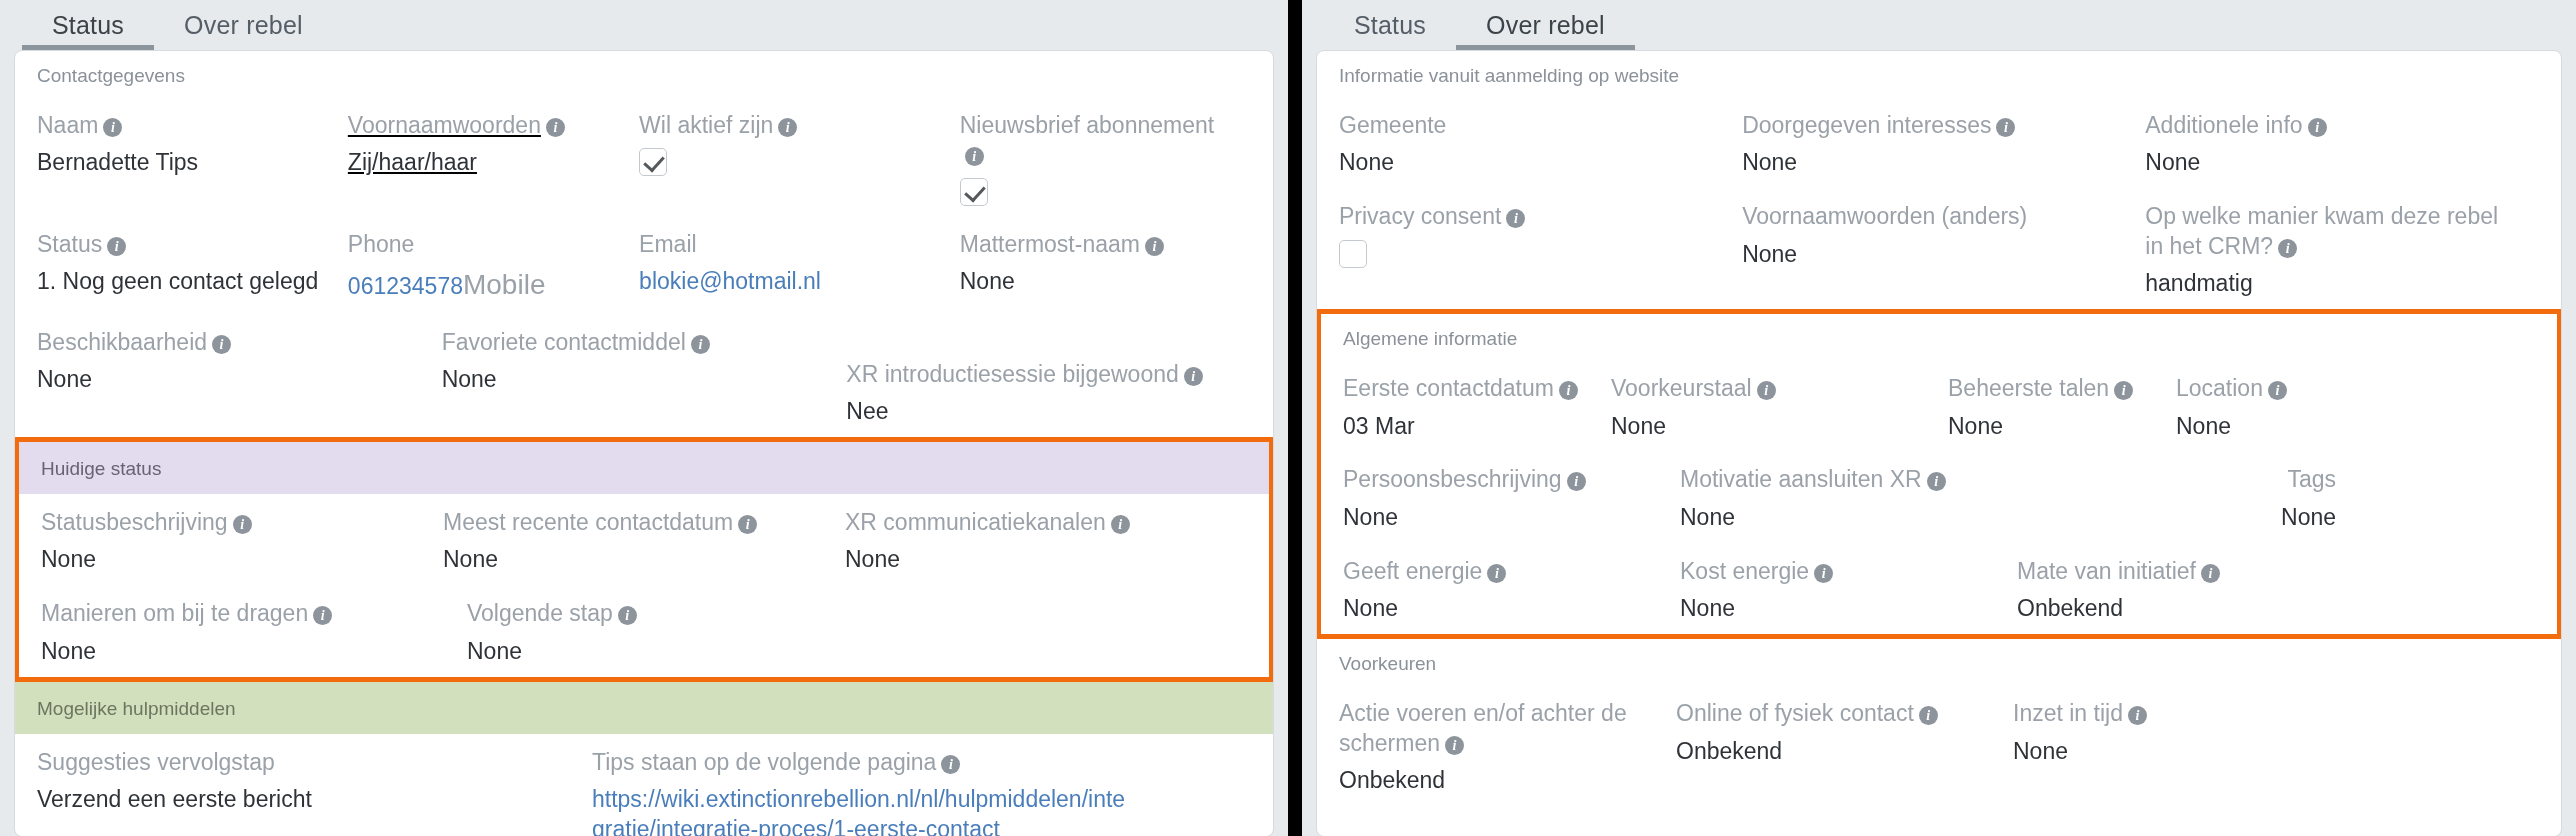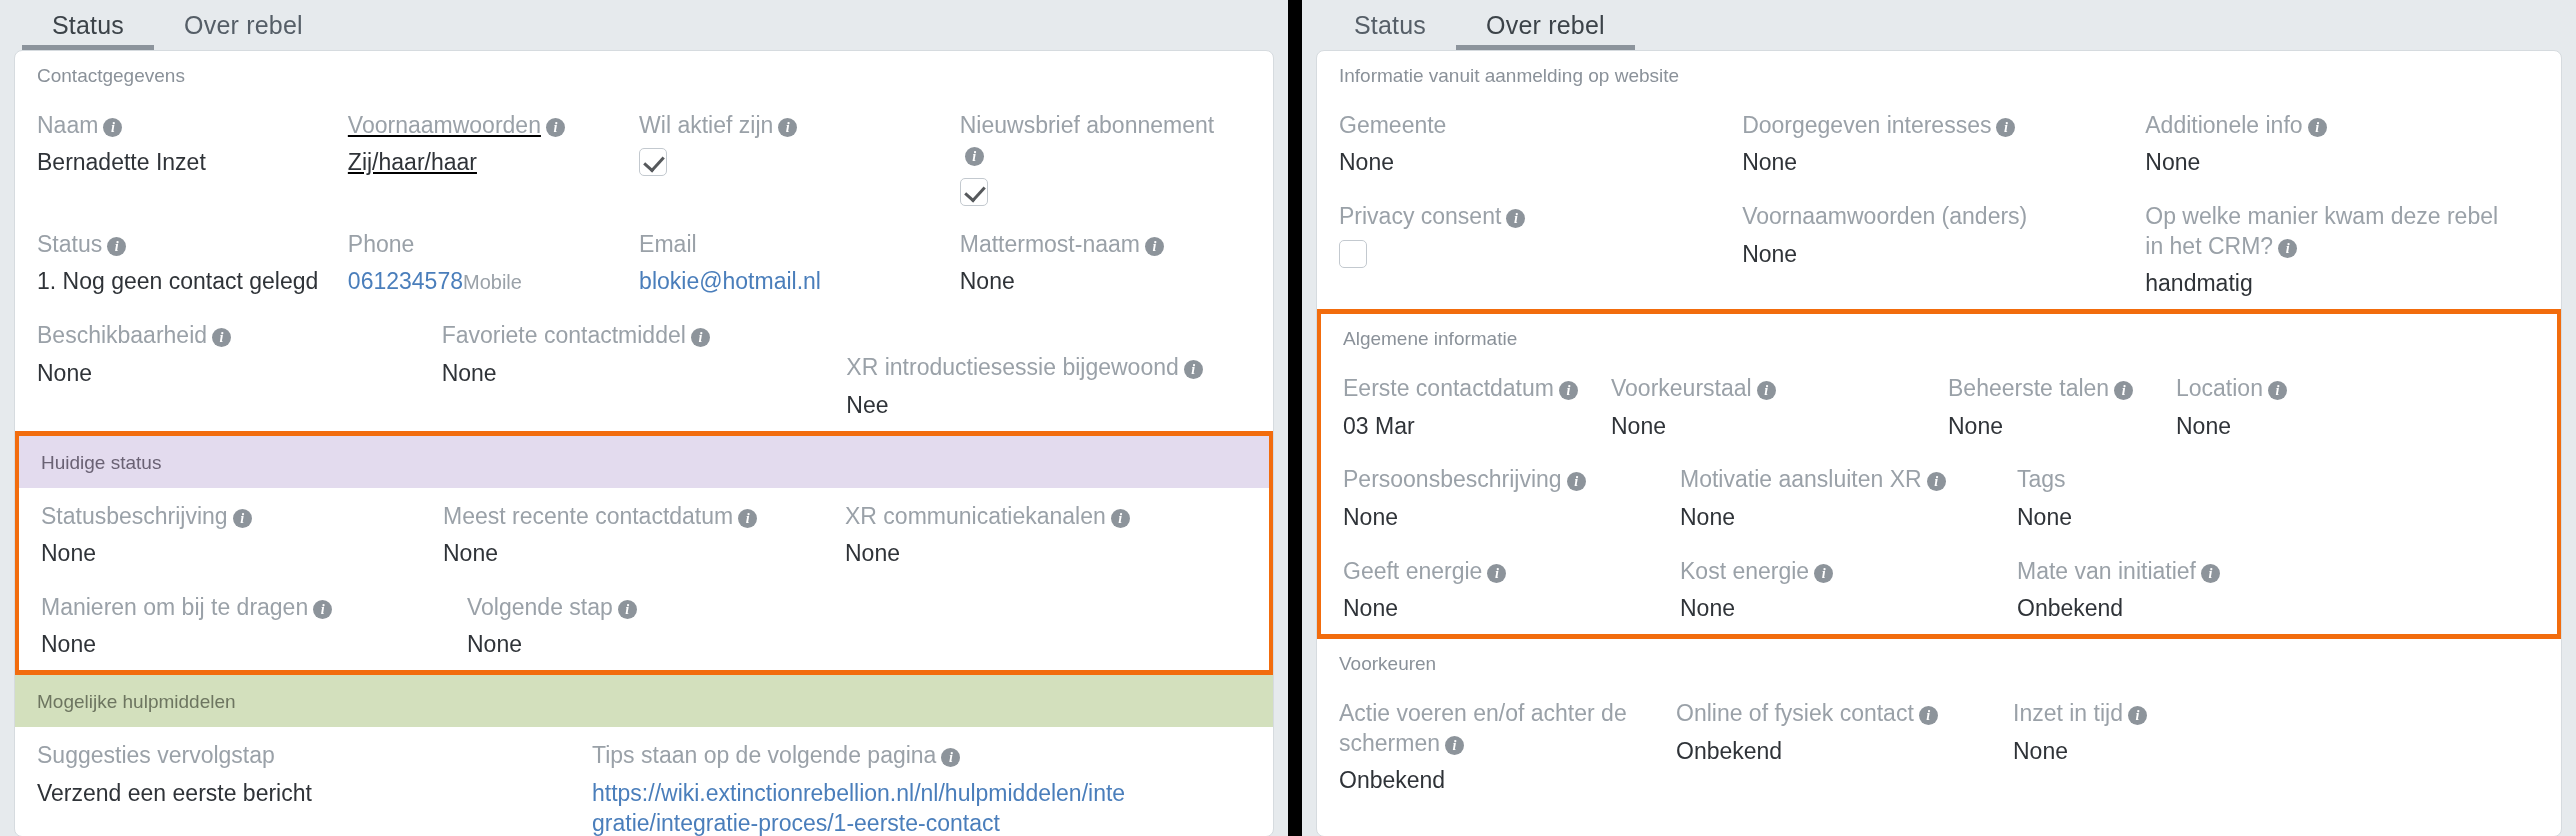--- a/index.html
+++ b/index.html
@@ -56,21 +56,21 @@
   .fld { padding-right: 18px; }
   .lbl {
     font-size: 23px; color: #9aa1a8; font-weight: 400;
     line-height: 1.28; display: block; margin-bottom: 8px;
   }
   .val {
     font-size: 23px; color: #2f3338; line-height: 1.3;
     word-break: break-word;
   }
   .val.link { color: #4a7ebb; }
-  .val.sub { color: #9aa1a8; font-size: 20px; }
+  .val.sub { color: #9aa1a8; font-size: 28px; }
   .val-wrap { display: block; }
 
   
   .info {
     display: inline-block; width: 19px; height: 19px;
     border-radius: 50%; background: #8d949b; color: #ffffff;
     font-size: 14px; line-height: 19px; text-align: center;
     font-family: "Liberation Serif", serif; font-style: italic;
     font-weight: bold; vertical-align: 1px; margin-left: 5px;
   }
@@ -99,21 +99,21 @@
         <div class="tab active">Status</div>
         <div class="tab">Over rebel</div>
       </div>
       <div class="card">
         <div>
           <div class="sect-title">Contactgegevens</div>
           <div class="rows">
             <div class="row">
               <div class="fld" style="width: 317px;">
                 <span class="lbl">Naam<span class="info">i</span></span>
-                <span class="val val-wrap">Bernadette Inzet</span>
+                <span class="val val-wrap">Bernadette Tips</span>
               </div>
               <div class="fld" style="width: 297px; text-decoration: underline;">
                 <span class="lbl">Voornaamwoorden<span class="info">i</span></span>
                 <span class="val val-wrap">Zij/haar/haar</span>
               </div>
               <div class="fld" style="width: 327px;"><span class="lbl">Wil aktief zijn<span class="info">i</span></span><span class="cbx checked"></span></div>
               <div class="fld" style="width: 297px;"><span class="lbl">Nieuwsbrief abonnement<span class="info">i</span></span><span class="cbx checked"></span></div>
             </div>
             <div class="row">
               <div class="fld" style="width: 317px;">
@@ -251,21 +251,21 @@
             </div>
             <div class="row">
               <div class="fld" style="width: 337px;">
                 <span class="lbl">Persoonsbeschrijving<span class="info">i</span></span>
                 <span class="val val-wrap">None</span>
               </div>
               <div class="fld" style="width: 337px;">
                 <span class="lbl">Motivatie aansluiten XR<span class="info">i</span></span>
                 <span class="val val-wrap">None</span>
               </div>
-              <div class="fld" style="width: 337px;">
+              <div class="fld" style="width: 337px; text-align: right;">
                 <span class="lbl">Tags</span>
                 <span class="val val-wrap">None</span>
               </div>
             </div>
             <div class="row">
               <div class="fld" style="width: 337px;">
                 <span class="lbl">Geeft energie<span class="info">i</span></span>
                 <span class="val val-wrap">None</span>
               </div>
               <div class="fld" style="width: 337px;">

